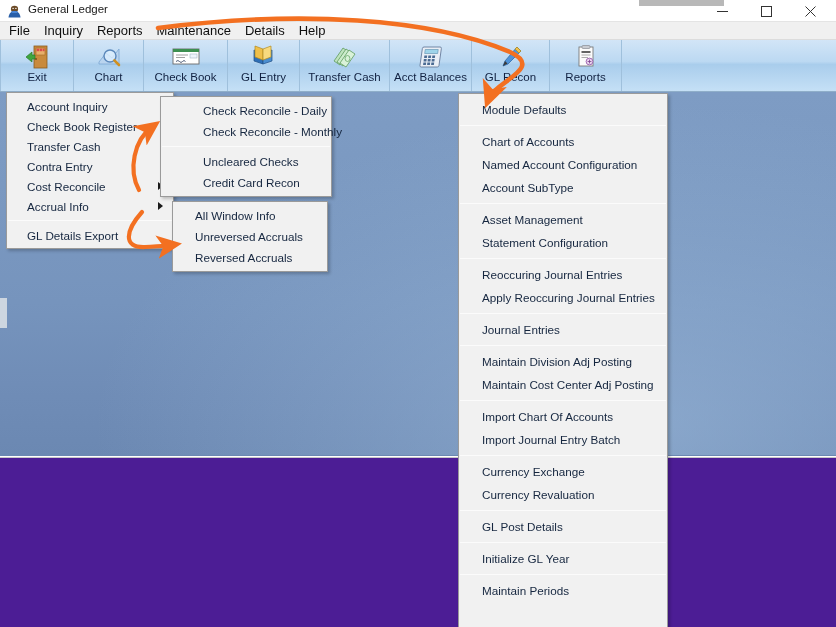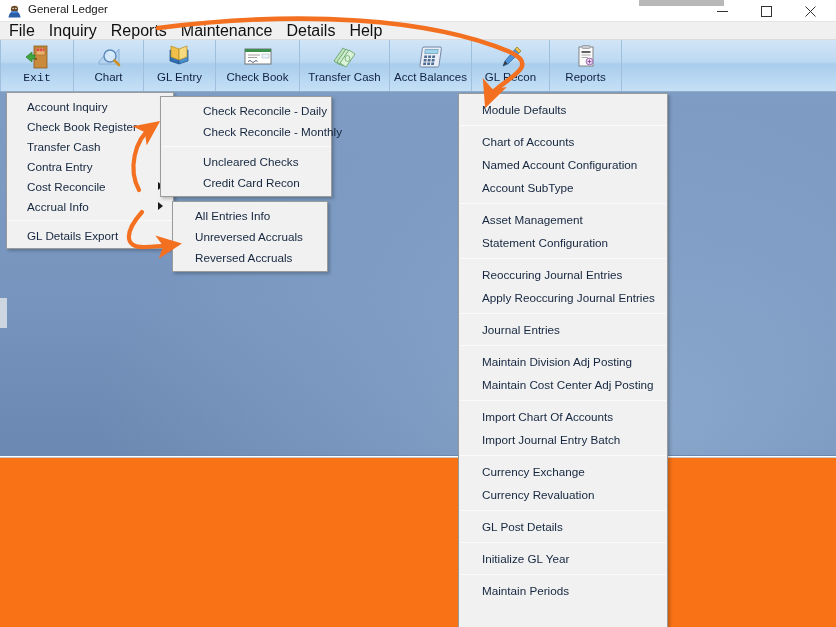--- a/index.html
+++ b/index.html
@@ -6,21 +6,21 @@
   html, body {
     margin: 0; padding: 0;
     width: 836px; height: 627px;
     background: #ffffff;
     font-family: "Liberation Sans", sans-serif;
     overflow: hidden;
   }
   #root {
     position: relative;
     width: 836px; height: 627px;
-    background: #f97316;
+    background: #4c1d95;
   }
 
   
   #app-window {
     position: absolute;
     left: 0; top: 0;
     width: 836px; height: 458px;
     background: #ffffff;
     border: 1px solid #a0a0a0;
     border-top: none; border-left: none; border-right: none;
@@ -60,21 +60,21 @@
 
   
   #menubar {
     position: absolute; left: 0; top: 22px;
     width: 836px; height: 18px;
     background: #f0f0f0;
     border-bottom: 1px solid #dcdcdc;
     display: flex; align-items: center;
   }
   .menubar-item {
-    font-size: 16px; color: #101010;
+    font-size: 13px; color: #101010;
     padding: 2px 7px 3px 7px;
     white-space: nowrap;
     line-height: 13px;
   }
   .menubar-item:first-child { margin-left: 2px; }
 
   
   #toolbar {
     position: absolute; left: 0; top: 40px;
     width: 836px; height: 52px;
@@ -83,21 +83,21 @@
     display: flex; align-items: stretch;
   }
   .tb-btn {
     position: relative;
     display: flex; flex-direction: column;
     align-items: center; justify-content: flex-start;
     padding-top: 3px;
     border-right: 1px solid #9fc0dc;
     background: transparent;
   }
-  .tb-btn:first-child { border-left: 1px solid #9fc0dc; font-family: Liberation Mono, monospace; }
+  .tb-btn:first-child { border-left: 1px solid #9fc0dc; }
   .tb-ico {
     height: 27px; width: 40px;
     display: flex; align-items: center; justify-content: center;
   }
   .tb-lbl {
     font-size: 11.5px; color: #102040;
     margin-top: 1px; white-space: nowrap;
   }
   #tb-filler { flex: 1; }
 
@@ -242,44 +242,44 @@
         <div class="tb-ico">
           <svg width="26" height="26" viewBox="0 0 26 26">
             <path d="M3 18 L10 9 L16 14 L23 5 L23 20 L3 20 Z" fill="#b9d4ef" stroke="#7ba7d4" stroke-width="0.8"></path>
             <circle cx="14" cy="12" r="6" fill="#dff0ff" fill-opacity="0.75" stroke="#5b88bb" stroke-width="1.4"></circle>
             <line x1="18.4" y1="16.4" x2="23" y2="21" stroke="#d09020" stroke-width="2.6" stroke-linecap="round"></line>
           </svg>
         </div>
         <div class="tb-lbl">Chart</div>
       </div>
 
-      <div class="tb-btn" style="width:72px">
-        <div class="tb-ico">
-          <svg width="26" height="26" viewBox="0 0 26 26">
-            <path d="M3 17 L12 20 L12 9 L3 6 Z" fill="#2e6fb7" stroke="#1e4d85" stroke-width="0.7"></path>
-            <path d="M21 17 L12 20 L12 9 L21 6 Z" fill="#4a8ed0" stroke="#1e4d85" stroke-width="0.7"></path>
-            <path d="M4 13 L12 16 L12 5 L4 2 Z" fill="#f0c04a" stroke="#b08a20" stroke-width="0.7"></path>
-            <path d="M20 13 L12 16 L12 5 L20 2 Z" fill="#f8da7e" stroke="#b08a20" stroke-width="0.7"></path>
-          </svg>
-        </div>
-        <div class="tb-lbl">GL Entry</div>
-      </div>
-
       <div class="tb-btn" style="width:84px">
         <div class="tb-ico">
           <svg width="30" height="26" viewBox="0 0 30 26">
             <rect x="2" y="5" width="26" height="15" fill="#ffffff" stroke="#6a6a6a" stroke-width="0.9"></rect>
             <rect x="2" y="5" width="26" height="3" fill="#3d8f50"></rect>
             <line x1="5" y1="11" x2="17" y2="11" stroke="#888" stroke-width="0.8"></line>
             <line x1="5" y1="13.5" x2="14" y2="13.5" stroke="#888" stroke-width="0.8"></line>
             <rect x="19" y="10" width="7" height="4" fill="#eef4fb" stroke="#9ab" stroke-width="0.5"></rect>
             <path d="M5 17.5 q2 -2 3.5 0 t3 0 t3 0" fill="none" stroke="#3a4a66" stroke-width="0.9"></path>
           </svg>
         </div>
         <div class="tb-lbl">Check Book</div>
+      </div>
+
+      <div class="tb-btn" style="width:72px">
+        <div class="tb-ico">
+          <svg width="26" height="26" viewBox="0 0 26 26">
+            <path d="M3 17 L12 20 L12 9 L3 6 Z" fill="#2e6fb7" stroke="#1e4d85" stroke-width="0.7"></path>
+            <path d="M21 17 L12 20 L12 9 L21 6 Z" fill="#4a8ed0" stroke="#1e4d85" stroke-width="0.7"></path>
+            <path d="M4 13 L12 16 L12 5 L4 2 Z" fill="#f0c04a" stroke="#b08a20" stroke-width="0.7"></path>
+            <path d="M20 13 L12 16 L12 5 L20 2 Z" fill="#f8da7e" stroke="#b08a20" stroke-width="0.7"></path>
+          </svg>
+        </div>
+        <div class="tb-lbl">GL Entry</div>
       </div>
 
       <div class="tb-btn" style="width:90px">
         <div class="tb-ico">
           <svg width="30" height="26" viewBox="0 0 30 26">
             <g stroke="#5d9b5d" stroke-width="0.8">
               <path d="M4 17 L13 4 L19 8 L10 21 Z" fill="#bfe3bf"></path>
               <path d="M7 18 L16 5 L22 9 L13 22 Z" fill="#cdeccd"></path>
               <path d="M10 19 L19 6 L25 10 L16 23 Z" fill="#d9f2d9"></path>
             </g>
@@ -382,21 +382,21 @@
     <div class="menu-item">
       <span>Uncleared Checks</span>
     </div>
     <div class="menu-item">
       <span>Credit Card Recon</span>
     </div>
   </div>
 
   <div class="menu" id="menu-accrual">
     <div class="menu-item">
-      <span>All Entries Info</span>
+      <span>All Window Info</span>
     </div>
     <div class="menu-item">
       <span>Unreversed Accruals</span>
     </div>
     <div class="menu-item">
       <span>Reversed Accruals</span>
     </div>
   </div>
 
   <div class="menu" id="menu-maintenance">

